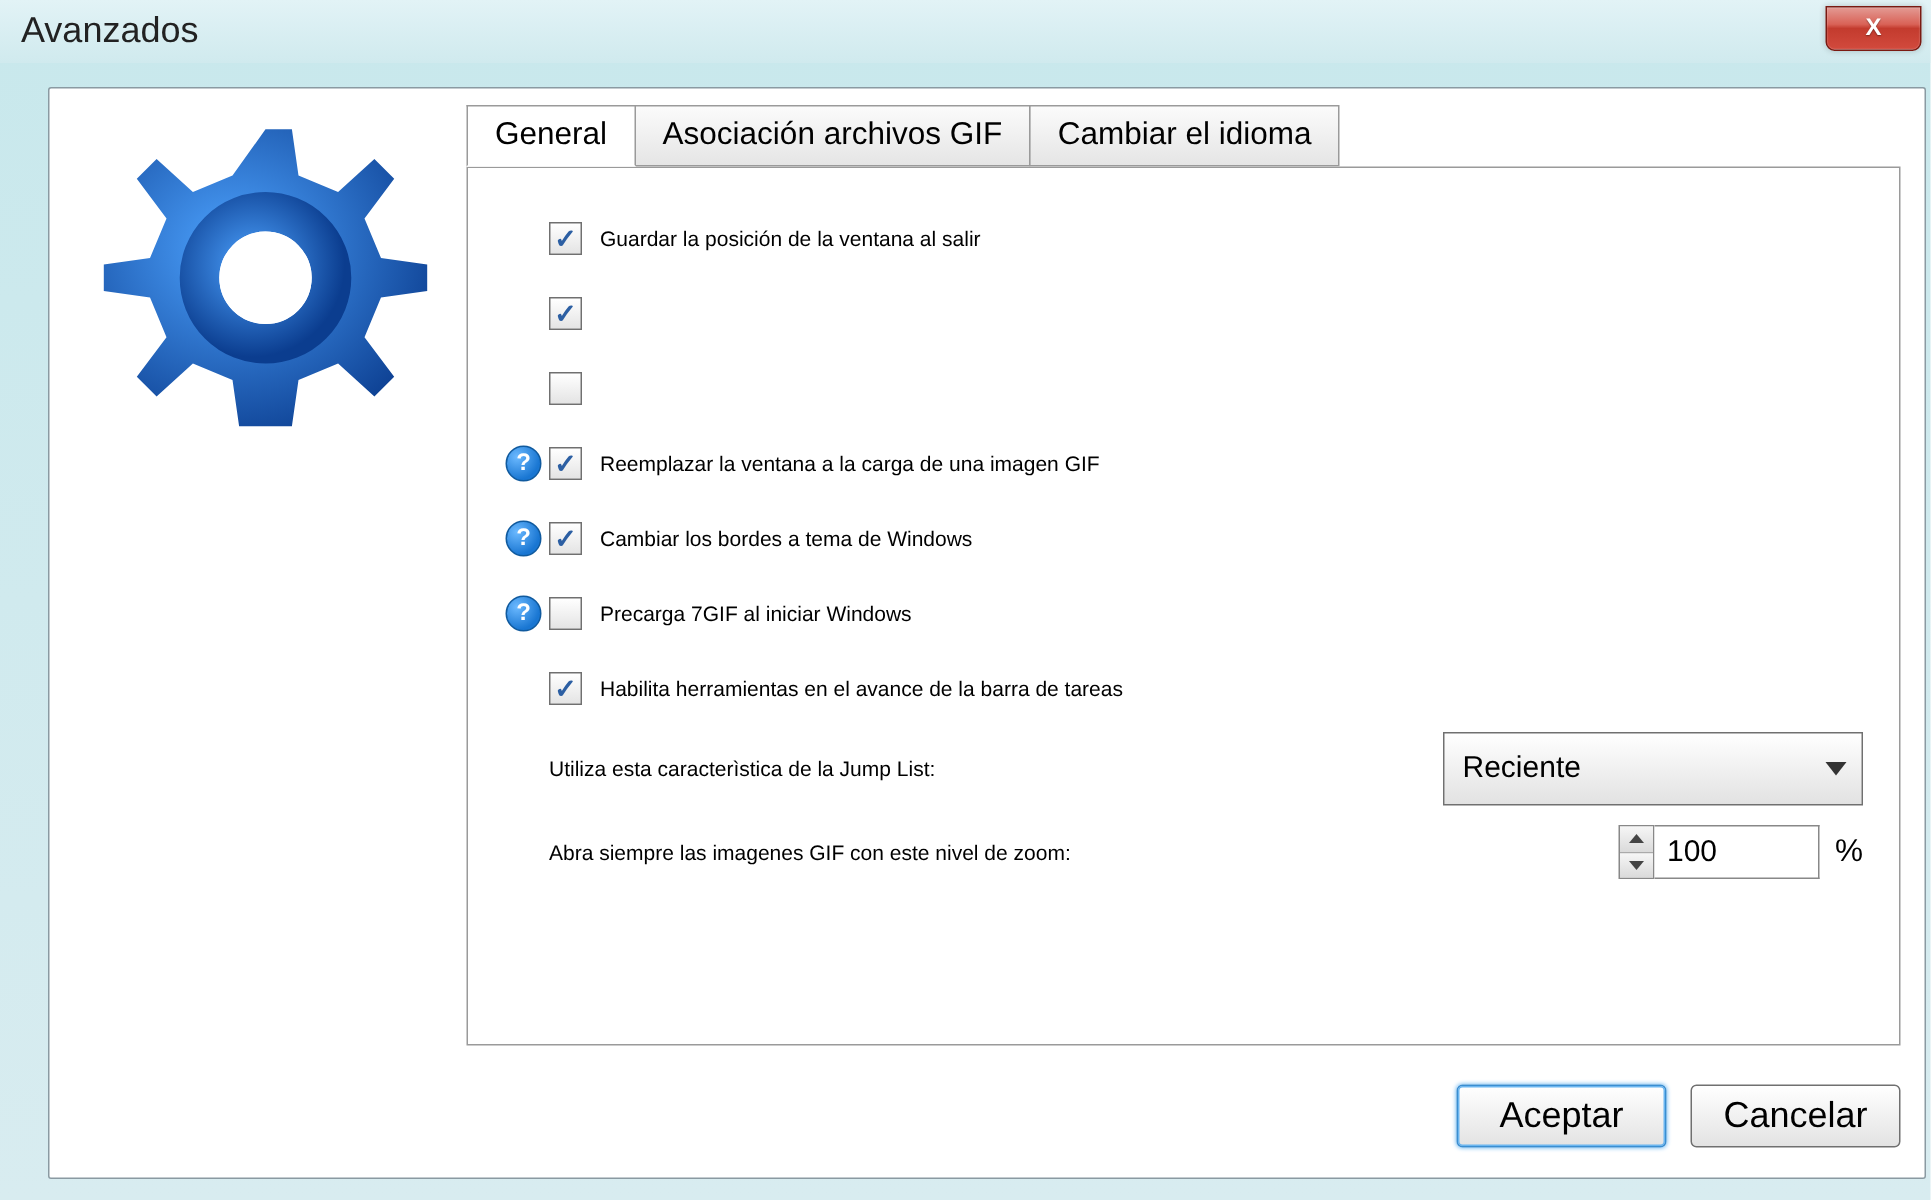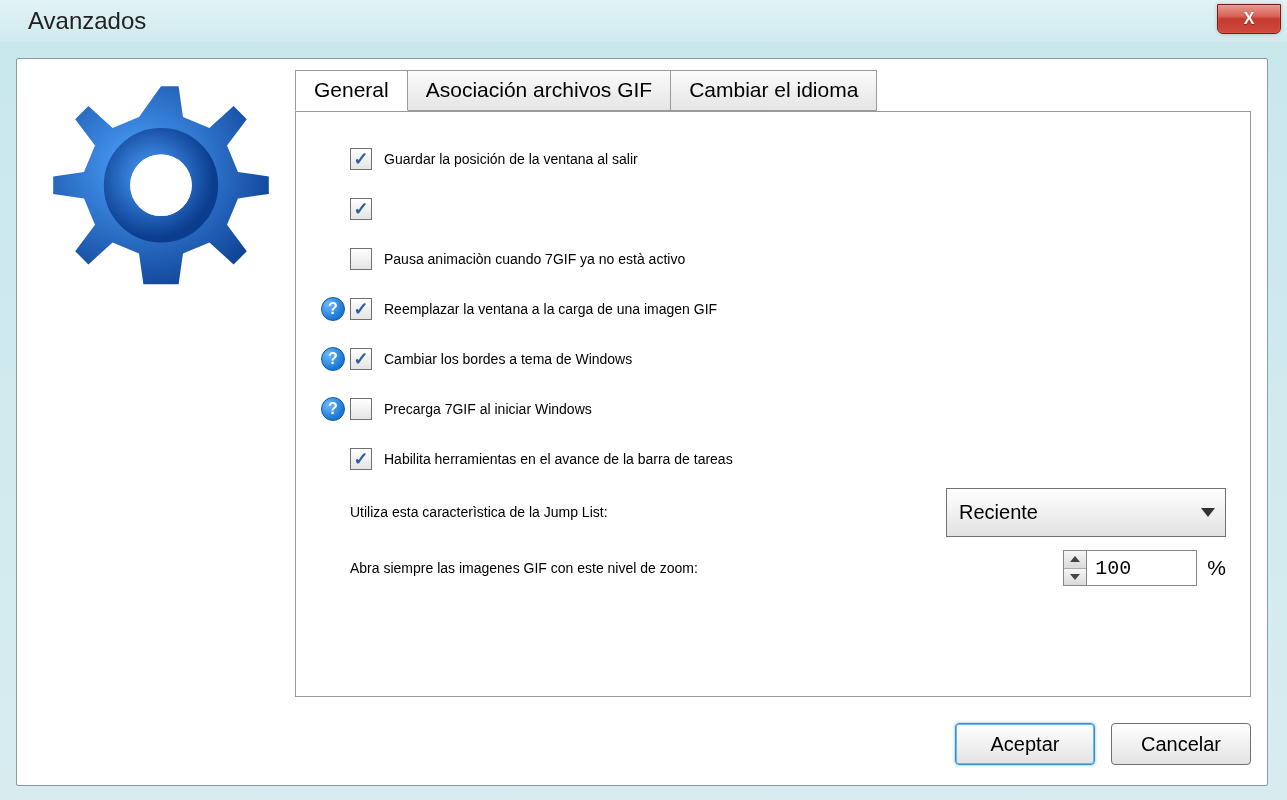--- a/index.html
+++ b/index.html
@@ -11,21 +11,21 @@
     width: 1287px;
     height: 800px;
     overflow: hidden;
     color: #000;
   }
   .titlebar {
     height: 42px;
     display: flex;
     align-items: center;
     justify-content: space-between;
-    padding: 0 6px 0 28px;
+    padding: 0 6px 0 14px;
     background: linear-gradient(to bottom, #e2f3f6 0%, #d0eaee 100%);
   }
   .titlebar-title {
     font-size: 24px;
     color: #222;
   }
   .close-btn {
     width: 64px;
     height: 30px;
     margin-top: -4px;
@@ -37,21 +37,21 @@
     align-items: center;
     justify-content: center;
     color: #fff;
     font-size: 16px;
     font-weight: bold;
     cursor: pointer;
   }
   .close-btn .x { text-shadow: 0 1px 1px rgba(0,0,0,0.4); }
   .panel {
     position: absolute;
-    left: 16px;
+    left: 32px;
     top: 58px;
     width: 1252px;
     height: 728px;
     background: #fff;
     border: 1px solid #8a9aa2;
     border-radius: 2px;
   }
   .gear-wrap {
     position: absolute;
     left: 34px;
@@ -206,36 +206,35 @@
   .spin-val {
     width: 110px;
     height: 36px;
     border: 1px solid #888;
     border-left: none;
     padding: 0 8px;
     font-size: 20px;
     display: flex;
     align-items: center;
     background: #fff;
-    font-family: Liberation Mono, monospace;
   }
   .pct { font-size: 21px; }
   .btnbar {
     position: absolute;
     right: 16px;
     bottom: 20px;
     display: flex;
     gap: 16px;
   }
   .winbtn {
     min-width: 140px;
     height: 42px;
     border: 1px solid #707070;
     background: linear-gradient(to bottom, #fff, #e3e3e3);
-    font-size: 20px;
+    font-size: 24px;
     display: flex;
     align-items: center;
     justify-content: center;
     border-radius: 4px;
     cursor: pointer;
   }
   .winbtn.default {
     border: 1px solid #3a8ed1;
     box-shadow: 0 0 0 1px #6bb6f0 inset, 0 0 3px #6bb6f0;
   }
@@ -285,21 +284,20 @@
 
 
     <div class="row">
       <div class="helpslot"></div>
       <div class="cb checked"></div>
     </div>
 
     <div class="row">
       <div class="helpslot"></div>
       <div class="cb"></div>
-      <div class="lbl">Pausa animaciòn cuando 7GIF ya no està activo</div>
     </div>
 
     <div class="row">
       <div class="helpslot">
           <div class="help">?</div>
         </div>
       <div class="cb checked"></div>
       <div class="lbl">Reemplazar la ventana a la carga de una imagen GIF</div>
     </div>
 

